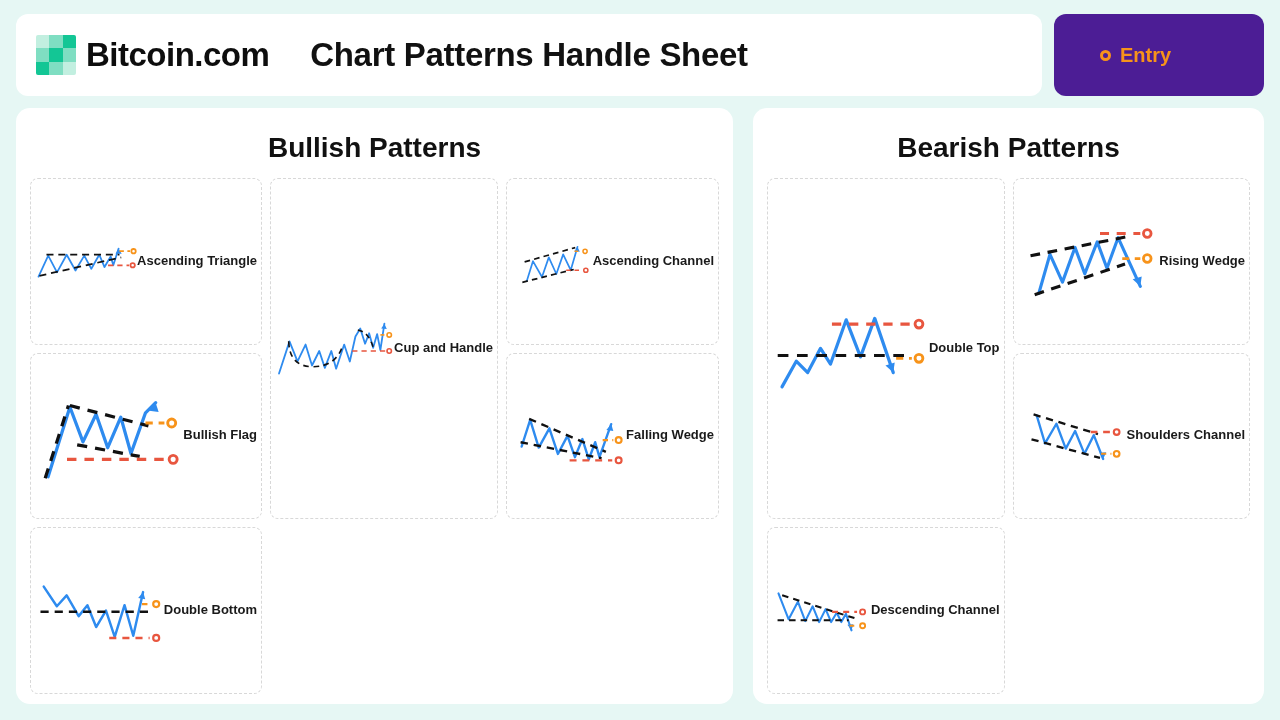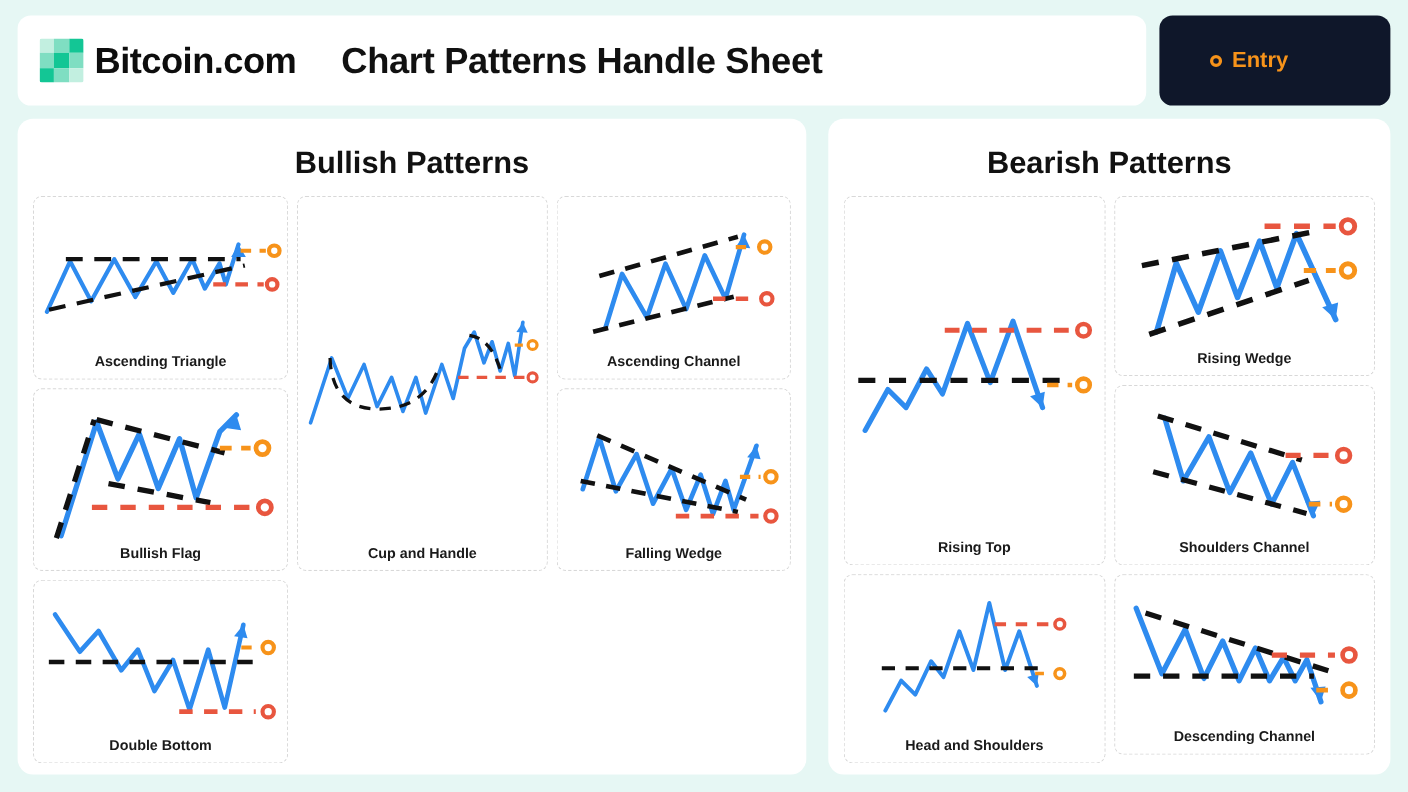--- a/index.html
+++ b/index.html
@@ -20,40 +20,40 @@
   .brand { display: flex; align-items: center; gap: 10px; padding-left: 20px; }
   .brand-mark { width: 40px; height: 40px; display: grid; grid-template-columns: repeat(3, 1fr); grid-template-rows: repeat(3, 1fr); border-radius: 2px; overflow: hidden; }
   .brand-mark i { display: block; }
   .brand-name { font-size: 33px; font-weight: 700; letter-spacing: -0.5px; color: #0d0d0d; }
   .sheet-title {
     position: absolute; left: 0; right: 0; text-align: center;
     font-size: 33px; font-weight: 700; color: #111111; letter-spacing: -0.3px;
     pointer-events: none;
   }
   .legend-box {
-    flex: 0 0 210px; background: #0f172a; border-radius: 12px;
-    display: flex; flex-direction: column; justify-content: center; gap: 3px;
+    flex: 0 0 210px; background: #4c1d95; border-radius: 12px;
+    display: flex; flex-direction: row; justify-content: flex-start; gap: 3px;
     padding-left: 46px;
   }
   .legend-item { display: flex; align-items: center; gap: 9px; font-size: 20px; font-weight: 700; }
   .legend-dot { width: 11px; height: 11px; border-radius: 50%; border: 3px solid currentColor; flex: 0 0 auto; }
 
   
   .panels { display: flex; gap: 20px; flex: 1 1 auto; min-height: 0; }
   .panel { background: #ffffff; border-radius: 14px; padding: 12px 14px 10px 14px; display: flex; flex-direction: column; min-height: 0; }
   .panel.bullish { flex: 0 0 717px; }
   .panel.bearish { flex: 1 1 auto; }
   .panel-title { text-align: center; font-size: 28px; font-weight: 700; color: #111111; padding: 12px 0 14px 0; }
   .grid { flex: 1 1 auto; display: grid; gap: 8px; min-height: 0; }
   .grid.bullish { grid-template-columns: 232px 228px 1fr; grid-template-rows: 1fr 1fr 1fr; }
   .grid.bearish { grid-template-columns: 1fr 1fr; grid-template-rows: 1fr 1fr 1fr; }
 
   .cell {
     border: 1.5px dashed #d8d8d8; border-radius: 8px;
-    display: flex; flex-direction: column; align-items: center; justify-content: space-between;
+    display: flex; flex-direction: row; align-items: center; justify-content: space-between;
     padding: 6px 4px 4px 4px; min-height: 0; min-width: 0; overflow: hidden;
   }
   .cell svg { display: block; width: 100%; flex: 1 1 auto; min-height: 0; }
   .cell-label { font-size: 13px; font-weight: 700; color: #1a1a1a; padding-bottom: 4px; text-align: center; white-space: nowrap; }
 
   
   .span-2rows { grid-row: span 2; }
 </style>
 </head>
 <body>
@@ -188,21 +188,21 @@
         <div class="cell span-2rows">
           <svg viewBox="0 0 220 176" preserveAspectRatio="xMidYMid meet">
             <path d="M14 140 L34 104 L50 120 L68 86 L82 108 L104 46 L124 98 L144 44 L170 120" fill="none" stroke="#2e8bef" stroke-width="4.5" stroke-linejoin="round" stroke-linecap="round"></path>
             <path d="M170 120 l2 -14 l-13 4 z" fill="#2e8bef"></path>
             <path d="M8 96 L192 96" fill="none" stroke="#111" stroke-width="4.5" stroke-dasharray="15 12"></path>
             <path d="M174 100 L196 100" fill="none" stroke="#f7931a" stroke-width="4" stroke-dasharray="10 8"></path>
             <circle cx="206" cy="100" r="5.5" fill="none" stroke="#f7931a" stroke-width="4"></circle>
             <path d="M84 52 L194 52" fill="none" stroke="#e8563f" stroke-width="4.5" stroke-dasharray="13 11"></path>
             <circle cx="206" cy="52" r="5.5" fill="none" stroke="#e8563f" stroke-width="4"></circle>
           </svg>
-          <div class="cell-label">Rising Top</div>
+          <div class="cell-label">Double Top</div>
         </div>
 
         <div class="cell">
           <svg viewBox="0 0 204 118" preserveAspectRatio="xMidYMid meet">
             <path d="M30 104 L46 48 L64 88 L82 38 L96 76 L114 30 L128 68 L144 24 L176 94" fill="none" stroke="#2e8bef" stroke-width="4.5" stroke-linejoin="round" stroke-linecap="round"></path>
             <path d="M176 94 l2 -14 l-13 4 z" fill="#2e8bef"></path>
             <path d="M18 50 L160 22" fill="none" stroke="#111" stroke-width="4.5" stroke-dasharray="14 11"></path>
             <path d="M24 106 L154 62" fill="none" stroke="#111" stroke-width="4.5" stroke-dasharray="14 11"></path>
             <path d="M150 54 L176 54" fill="none" stroke="#f7931a" stroke-width="4" stroke-dasharray="10 8"></path>
             <circle cx="186" cy="54" r="5.5" fill="none" stroke="#f7931a" stroke-width="4"></circle>
@@ -219,32 +219,20 @@
             <path d="M30 20 L154 58" fill="none" stroke="#111" stroke-width="4.5" stroke-dasharray="14 11"></path>
             <path d="M26 68 L158 104" fill="none" stroke="#111" stroke-width="4.5" stroke-dasharray="14 11"></path>
             <path d="M160 96 L180 96" fill="none" stroke="#f7931a" stroke-width="4" stroke-dasharray="10 8"></path>
             <circle cx="190" cy="96" r="5.5" fill="none" stroke="#f7931a" stroke-width="4"></circle>
             <path d="M140 54 L180 54" fill="none" stroke="#e8563f" stroke-width="4.5" stroke-dasharray="13 11"></path>
             <circle cx="190" cy="54" r="5.5" fill="none" stroke="#e8563f" stroke-width="4"></circle>
           </svg>
           <div class="cell-label">Shoulders Channel</div>
         </div>
 
-        <div class="cell span-2rows">
-          <svg viewBox="0 0 222 176" preserveAspectRatio="xMidYMid meet">
-            <path d="M10 146 L28 112 L44 128 L62 90 L76 108 L94 56 L110 100 L128 24 L146 100 L162 56 L182 118" fill="none" stroke="#2e8bef" stroke-width="4.5" stroke-linejoin="round" stroke-linecap="round"></path>
-            <path d="M182 118 l2 -14 l-13 4 z" fill="#2e8bef"></path>
-            <path d="M6 98 L194 98" fill="none" stroke="#111" stroke-width="4.5" stroke-dasharray="15 12"></path>
-            <path d="M180 104 L198 104" fill="none" stroke="#f7931a" stroke-width="4" stroke-dasharray="10 8"></path>
-            <circle cx="208" cy="104" r="5.5" fill="none" stroke="#f7931a" stroke-width="4"></circle>
-            <path d="M134 48 L196 48" fill="none" stroke="#e8563f" stroke-width="4.5" stroke-dasharray="13 11"></path>
-            <circle cx="208" cy="48" r="5.5" fill="none" stroke="#e8563f" stroke-width="4"></circle>
-          </svg>
-          <div class="cell-label">Head and Shoulders</div>
-        </div>
 
         <div class="cell">
           <svg viewBox="0 0 214 112" preserveAspectRatio="xMidYMid meet">
             <path d="M14 16 L36 72 L56 34 L72 76 L88 44 L102 78 L116 50 L128 78 L140 58 L150 78 L160 60 L172 96" fill="none" stroke="#2e8bef" stroke-width="4.5" stroke-linejoin="round" stroke-linecap="round"></path>
             <path d="M172 96 l4 -13 l-13 1 z" fill="#2e8bef"></path>
             <path d="M12 74 L166 74" fill="none" stroke="#111" stroke-width="4.5" stroke-dasharray="14 11"></path>
             <path d="M22 20 L180 70" fill="none" stroke="#111" stroke-width="4.5" stroke-dasharray="14 11"></path>
             <path d="M168 86 L186 86" fill="none" stroke="#f7931a" stroke-width="4" stroke-dasharray="10 8"></path>
             <circle cx="196" cy="86" r="5.5" fill="none" stroke="#f7931a" stroke-width="4"></circle>
             <path d="M130 56 L184 56" fill="none" stroke="#e8563f" stroke-width="4.5" stroke-dasharray="13 11"></path>

